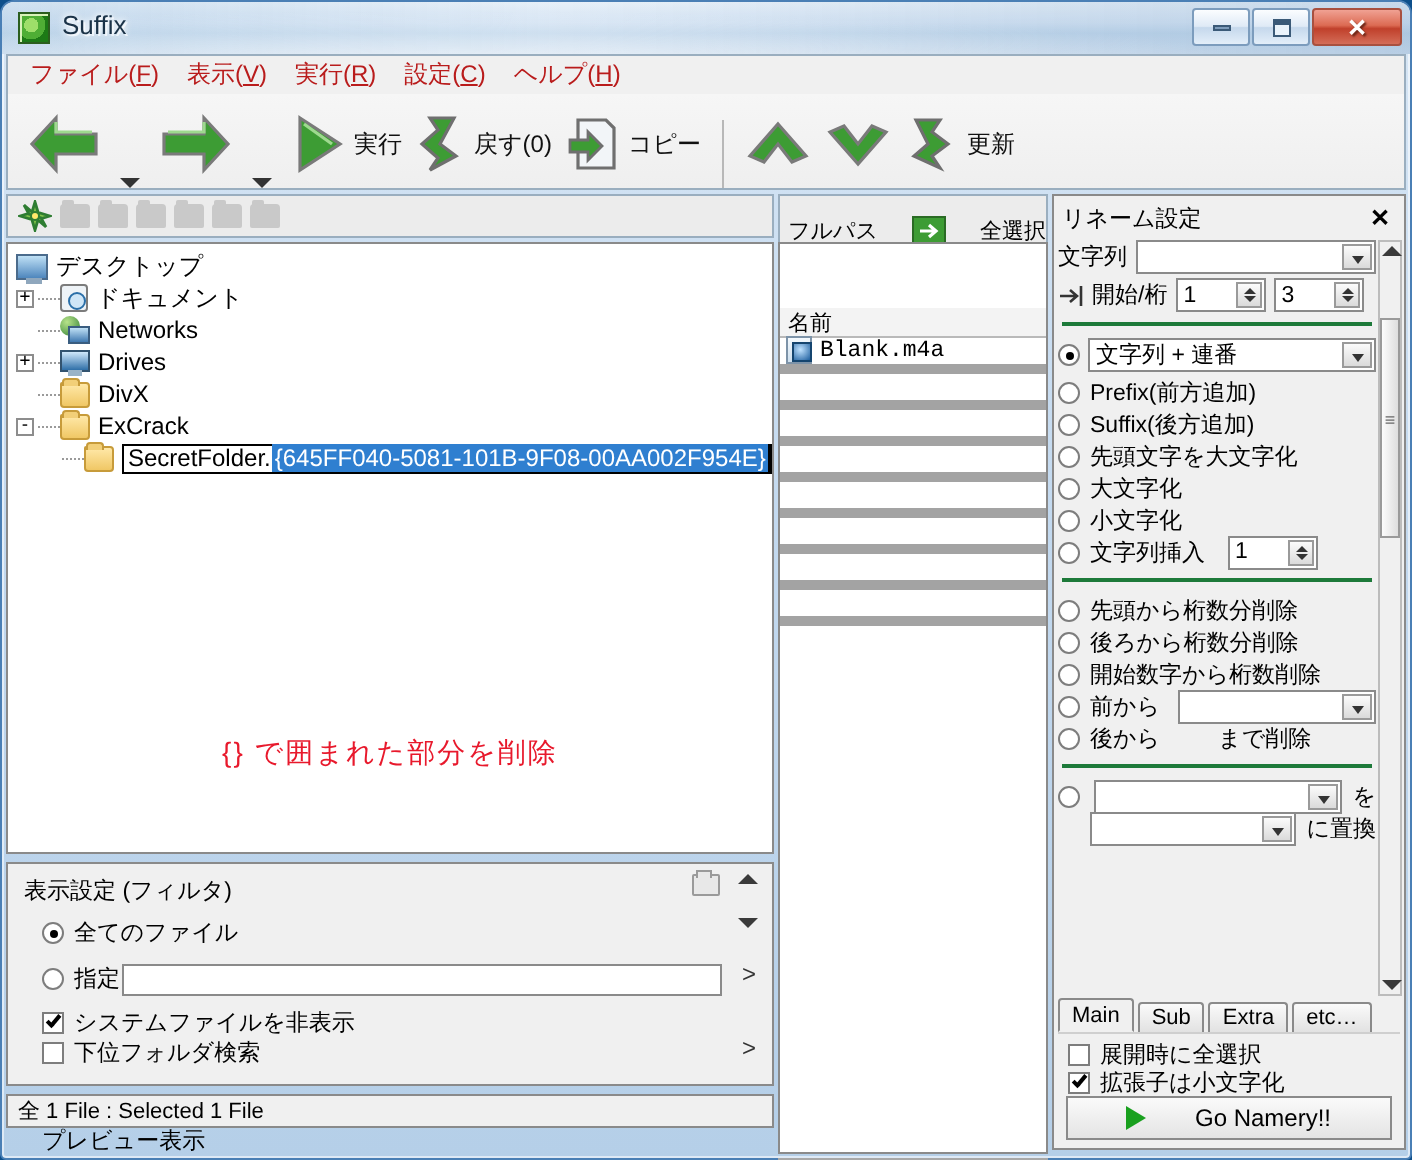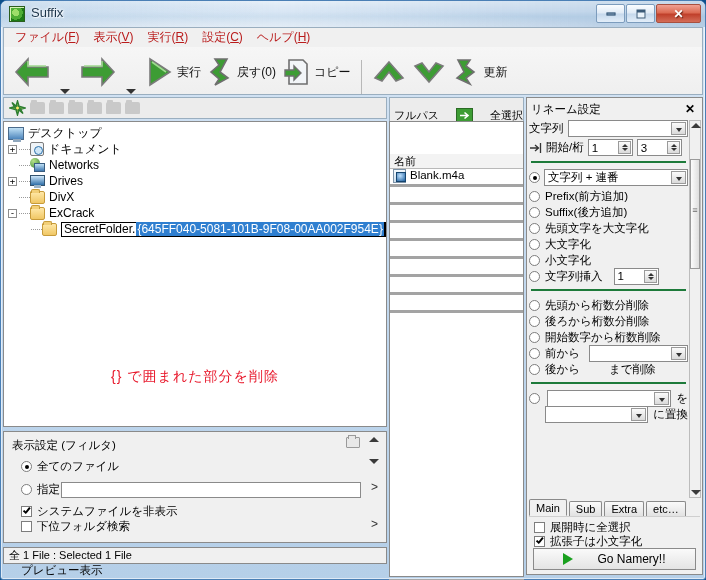--- a/index.html
+++ b/index.html
@@ -167,21 +167,21 @@
   }
 
   
   #mid { position:absolute; left:386px; top:0; width:135px; bottom:0; }
   #mid-toolbar {
     height:36px; background:#ececec; border:1px solid #9aaebf;
     display:flex; align-items:center; gap:17px; padding-left:4px;
   }
   #list-panel { position:absolute; left:0; top:24px; right:0; height:456px; background:#fff; border:1px solid #8a8a8a; }
   #list-head { height:15px; background:#f3f3f3; border-bottom:1px solid #b9b9b9; font-size:11px; padding-left:4px; display:flex; align-items:center;margin-top:32px; }
-  .list-row { height:18px; display:flex; align-items:flex-start; padding-left:3px; font-size:11.5px; border-bottom:3px solid #a3a3a3; }
+  .list-row { height:18px; display:flex; align-items:flex-end; padding-left:3px; font-size:11.5px; border-bottom:5px solid #a3a3a3;font-family:Liberation Mono, monospace; }
   .m4a-ic { width:13px;height:14px;margin-right:4px;position:relative;background:linear-gradient(180deg,#f4f9fd,#cddfee);border:1px solid #7d93a8;}
   .m4a-ic:after{content:"";position:absolute;left:2px;top:2px;width:8px;height:8px;background:radial-gradient(circle at 40% 35%,#bfe2ff,#1d5e9e);border:1px solid #15456f;}
   #hscroll {
     position:absolute; left:0; right:0; top:482px; height:15px;
     background:#f0f0f0; border:1px solid #a8a8a8; display:flex; align-items:center; justify-content:space-between;
   }
 
   
   #right { position:absolute; left:523px; top:0; right:0; bottom:0; background:#f0f0f0; border:1px solid #8a8a8a; }
   #right-head { height:22px; display:flex; align-items:center; background:#f0f0f0; }

